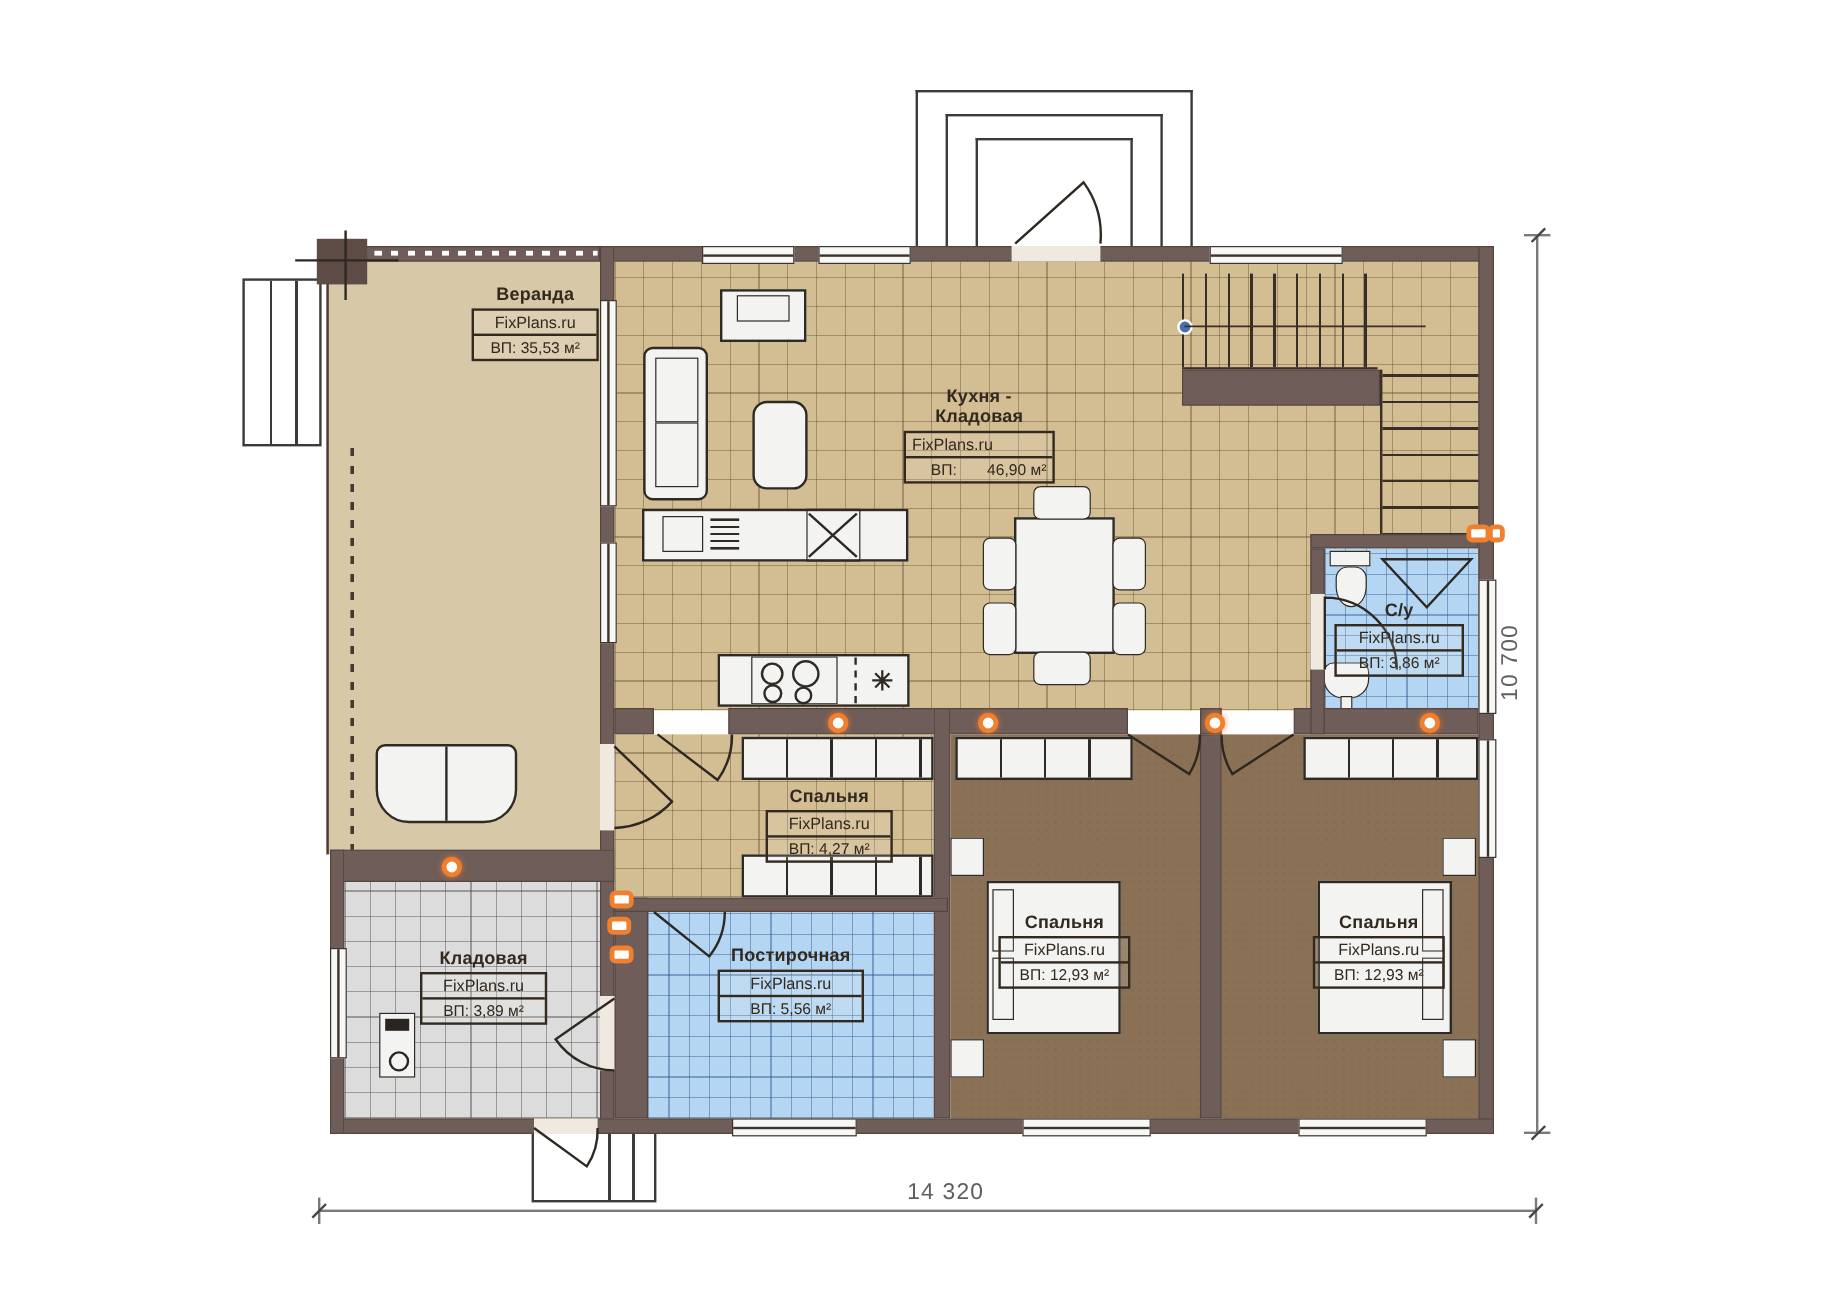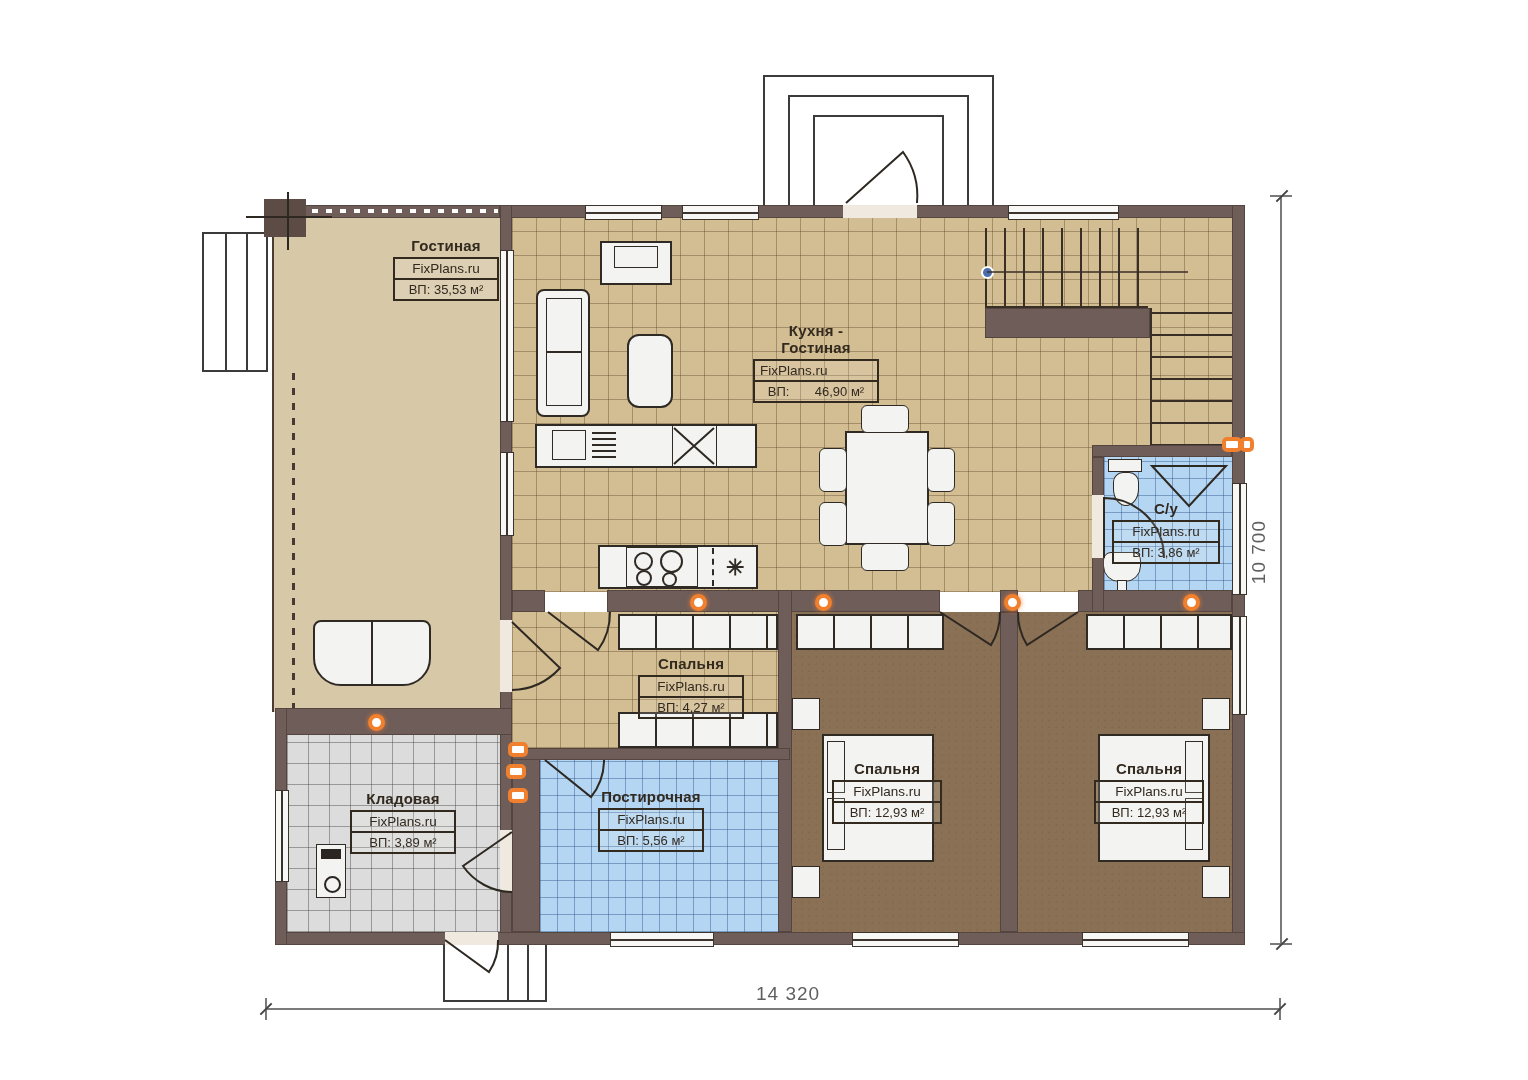--- a/index.html
+++ b/index.html
@@ -214,31 +214,31 @@
       <path d="M445,940 L489,972 A54,54 0 0 0 498,940"></path>
       <path d="M545,760 L591,797 A59,59 0 0 0 604,760"></path>
       <path d="M674,428 L714,464 M714,428 L674,464"></path>
       <path d="M1152,466 L1226,466 L1189,506 Z"></path>
       <path d="M246,217 L332,217 M288,192 L288,250"></path>
     </g>
     <path d="M987,272 L1188,272" stroke="#3a2f26" stroke-width="1.5" fill="none"></path>
   </svg>
 
   <div class="rlabel" style="left:393px;top:237px;width:106px">
-    <div class="rname">Гостиная</div>
+    <div class="rname">Веранда</div>
     <div class="rbox">
         <div class="rwm">FixPlans.ru</div>
     <div class="rarea">ВП: 35,53 м²</div>
       </div>
   </div>
   <div class="rlabel" style="left:753px;top:322px;width:126px">
-    <div class="rname">Кухня - Гостиная</div>
+    <div class="rname">Кухня - Кладовая</div>
     <div class="rbox">
         <div class="rwm" style="text-align:left">FixPlans.ru</div>
-    <div class="rarea" style="text-align:center">ВП:       46,90 м²</div>
+    <div class="rarea" style="text-align:right">ВП:       46,90 м²</div>
       </div>
   </div>
   <div class="rlabel" style="left:1112px;top:500px;width:108px">
     <div class="rname">С/у</div>
     <div class="rbox">
         <div class="rwm">FixPlans.ru</div>
     <div class="rarea">ВП: 3,86 м²</div>
       </div>
   </div>
   <div class="rlabel" style="left:638px;top:655px;width:106px">
@@ -248,21 +248,21 @@
     <div class="rarea">ВП: 4,27 м²</div>
       </div>
   </div>
   <div class="rlabel" style="left:350px;top:790px;width:106px">
     <div class="rname">Кладовая</div>
     <div class="rbox">
         <div class="rwm">FixPlans.ru</div>
     <div class="rarea">ВП: 3,89 м²</div>
       </div>
   </div>
-  <div class="rlabel" style="left:598px;top:788px;width:106px">
+  <div class="rlabel" style="left:598px;top:788px;width:122px">
     <div class="rname">Постирочная</div>
     <div class="rbox">
         <div class="rwm">FixPlans.ru</div>
     <div class="rarea">ВП: 5,56 м²</div>
       </div>
   </div>
   <div class="rlabel" style="left:832px;top:760px;width:110px">
     <div class="rname">Спальня</div>
     <div class="rbox">
         <div class="rwm">FixPlans.ru</div>

